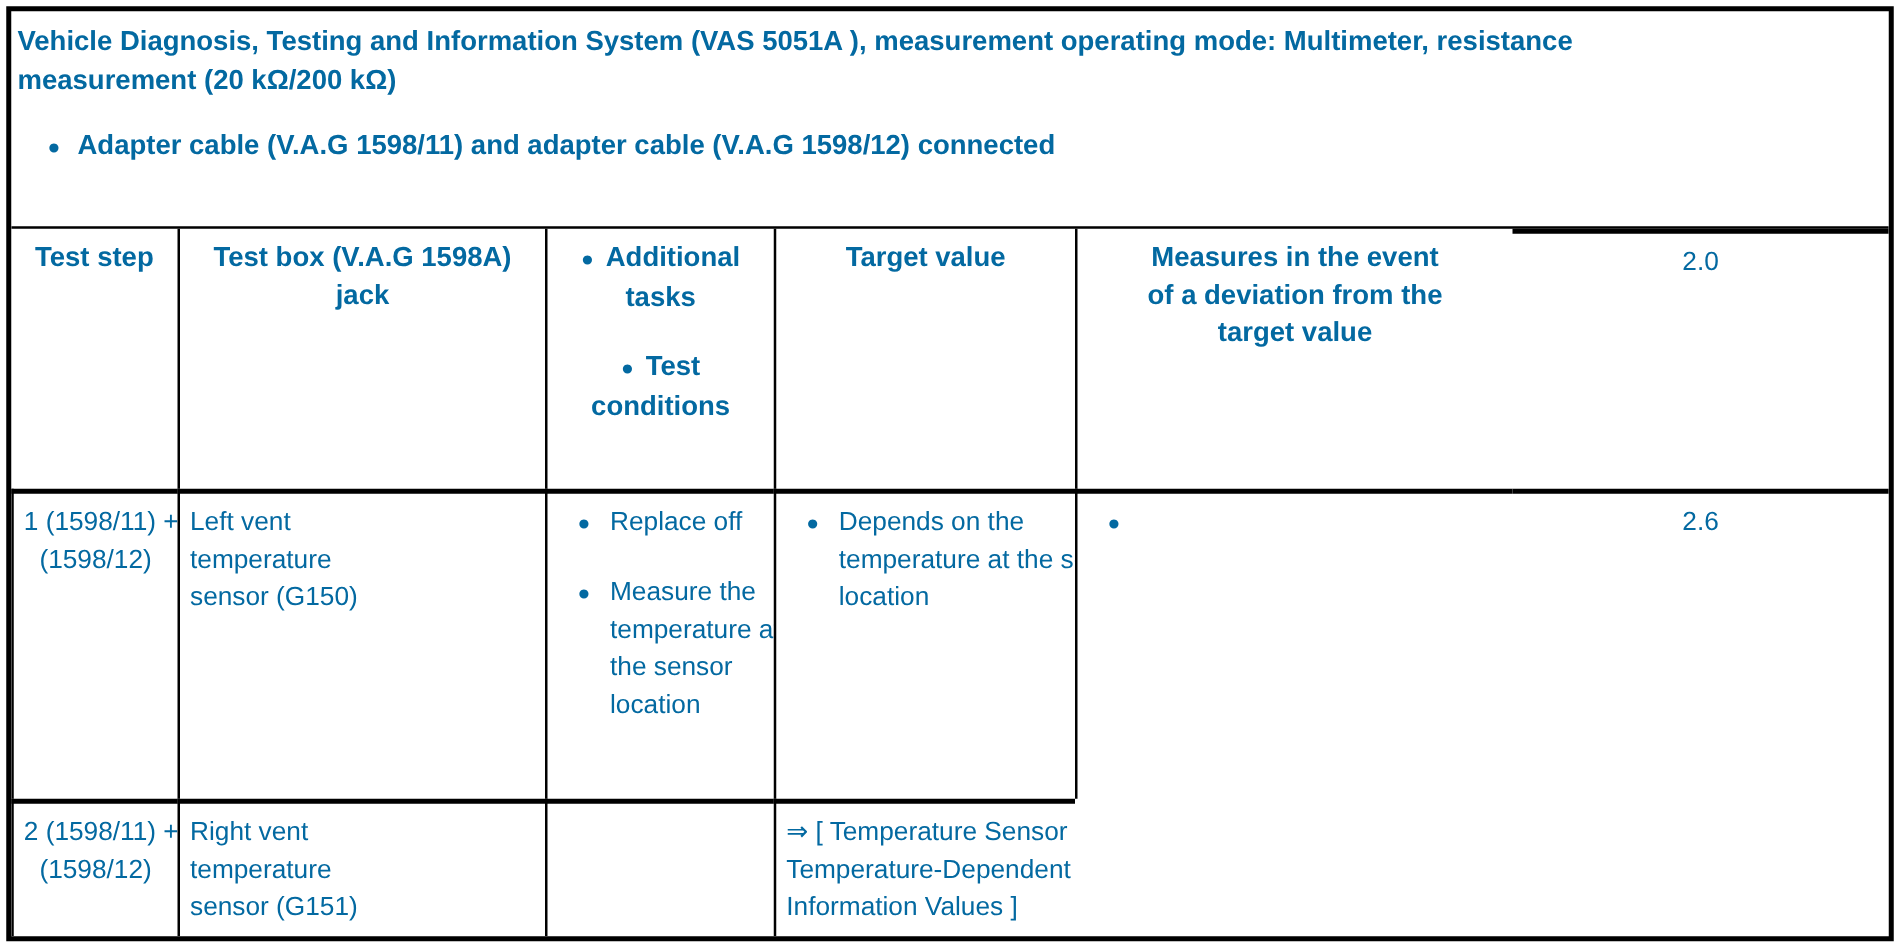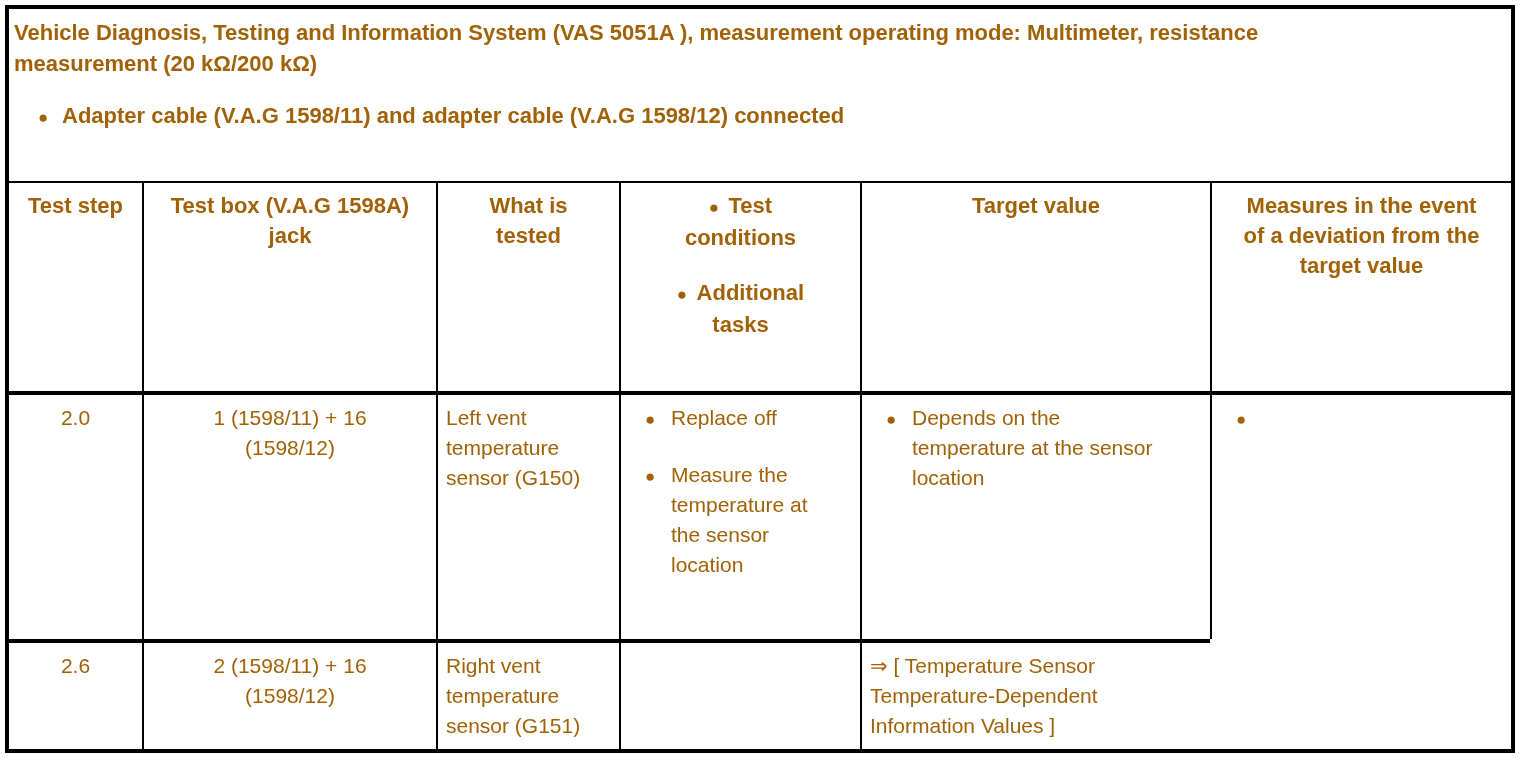--- a/index.html
+++ b/index.html
@@ -1,18 +1,18 @@
 <!DOCTYPE html>
 <html><head>
 <meta charset="utf-8">
 <style>
   html,body { margin:0; padding:0; background:#ffffff; }
   .page {
     position:relative; width:1520px; height:758px; background:#ffffff;
-    color:#a16207; font-family:"Liberation Sans", sans-serif;
+    color:#0369a1; font-family:"Liberation Sans", sans-serif;
   }
   .frame {
     position:absolute; left:5px; top:5px; right:5px; bottom:5px;
     border:4px solid #000; display:flex; flex-direction:column; overflow:hidden;
   }
   
   .intro { height:179px; box-sizing:border-box; padding:8px 10px 0 5px; overflow:hidden; }
   .title { font-weight:bold; font-size:22px; line-height:31px; white-space:pre; }
   .intro-li { display:flex; margin-top:22px; padding-left:24px; font-weight:bold; font-size:22px; line-height:30px; }
   .intro-li .blt { width:24px; flex:0 0 24px; }
@@ -55,30 +55,28 @@
         <span class="blt"></span>
         <span>Adapter cable (V.A.G 1598/11) and adapter cable (V.A.G 1598/12) connected</span>
       </div>
     </div>
 
     <div class="grid">
 
       <div class="cell hc pre">Test step</div>
       <div class="cell hc pre bl">Test box (V.A.G 1598A)
 jack</div>
-      <div class="cell hc pre bl">What is
-tested</div>
       <div class="cell hc bl">
+        <div class="hli">
+          <span class="htxt">Additional
+tasks</span>
+        </div>
         <div class="hli">
           <span class="htxt">Test
 conditions</span>
-        </div>
-        <div class="hli">
-          <span class="htxt">Additional
-tasks</span>
         </div>
       </div>
       <div class="cell hc pre bl">Target value</div>
       <div class="cell hc pre bl">Measures in the event
 of a deviation from the
 target value</div>
 
       <div class="cell ctr pre tk">2.0</div>
       <div class="cell ctr pre tk bl">1 (1598/11) + 16
 (1598/12)</div>

